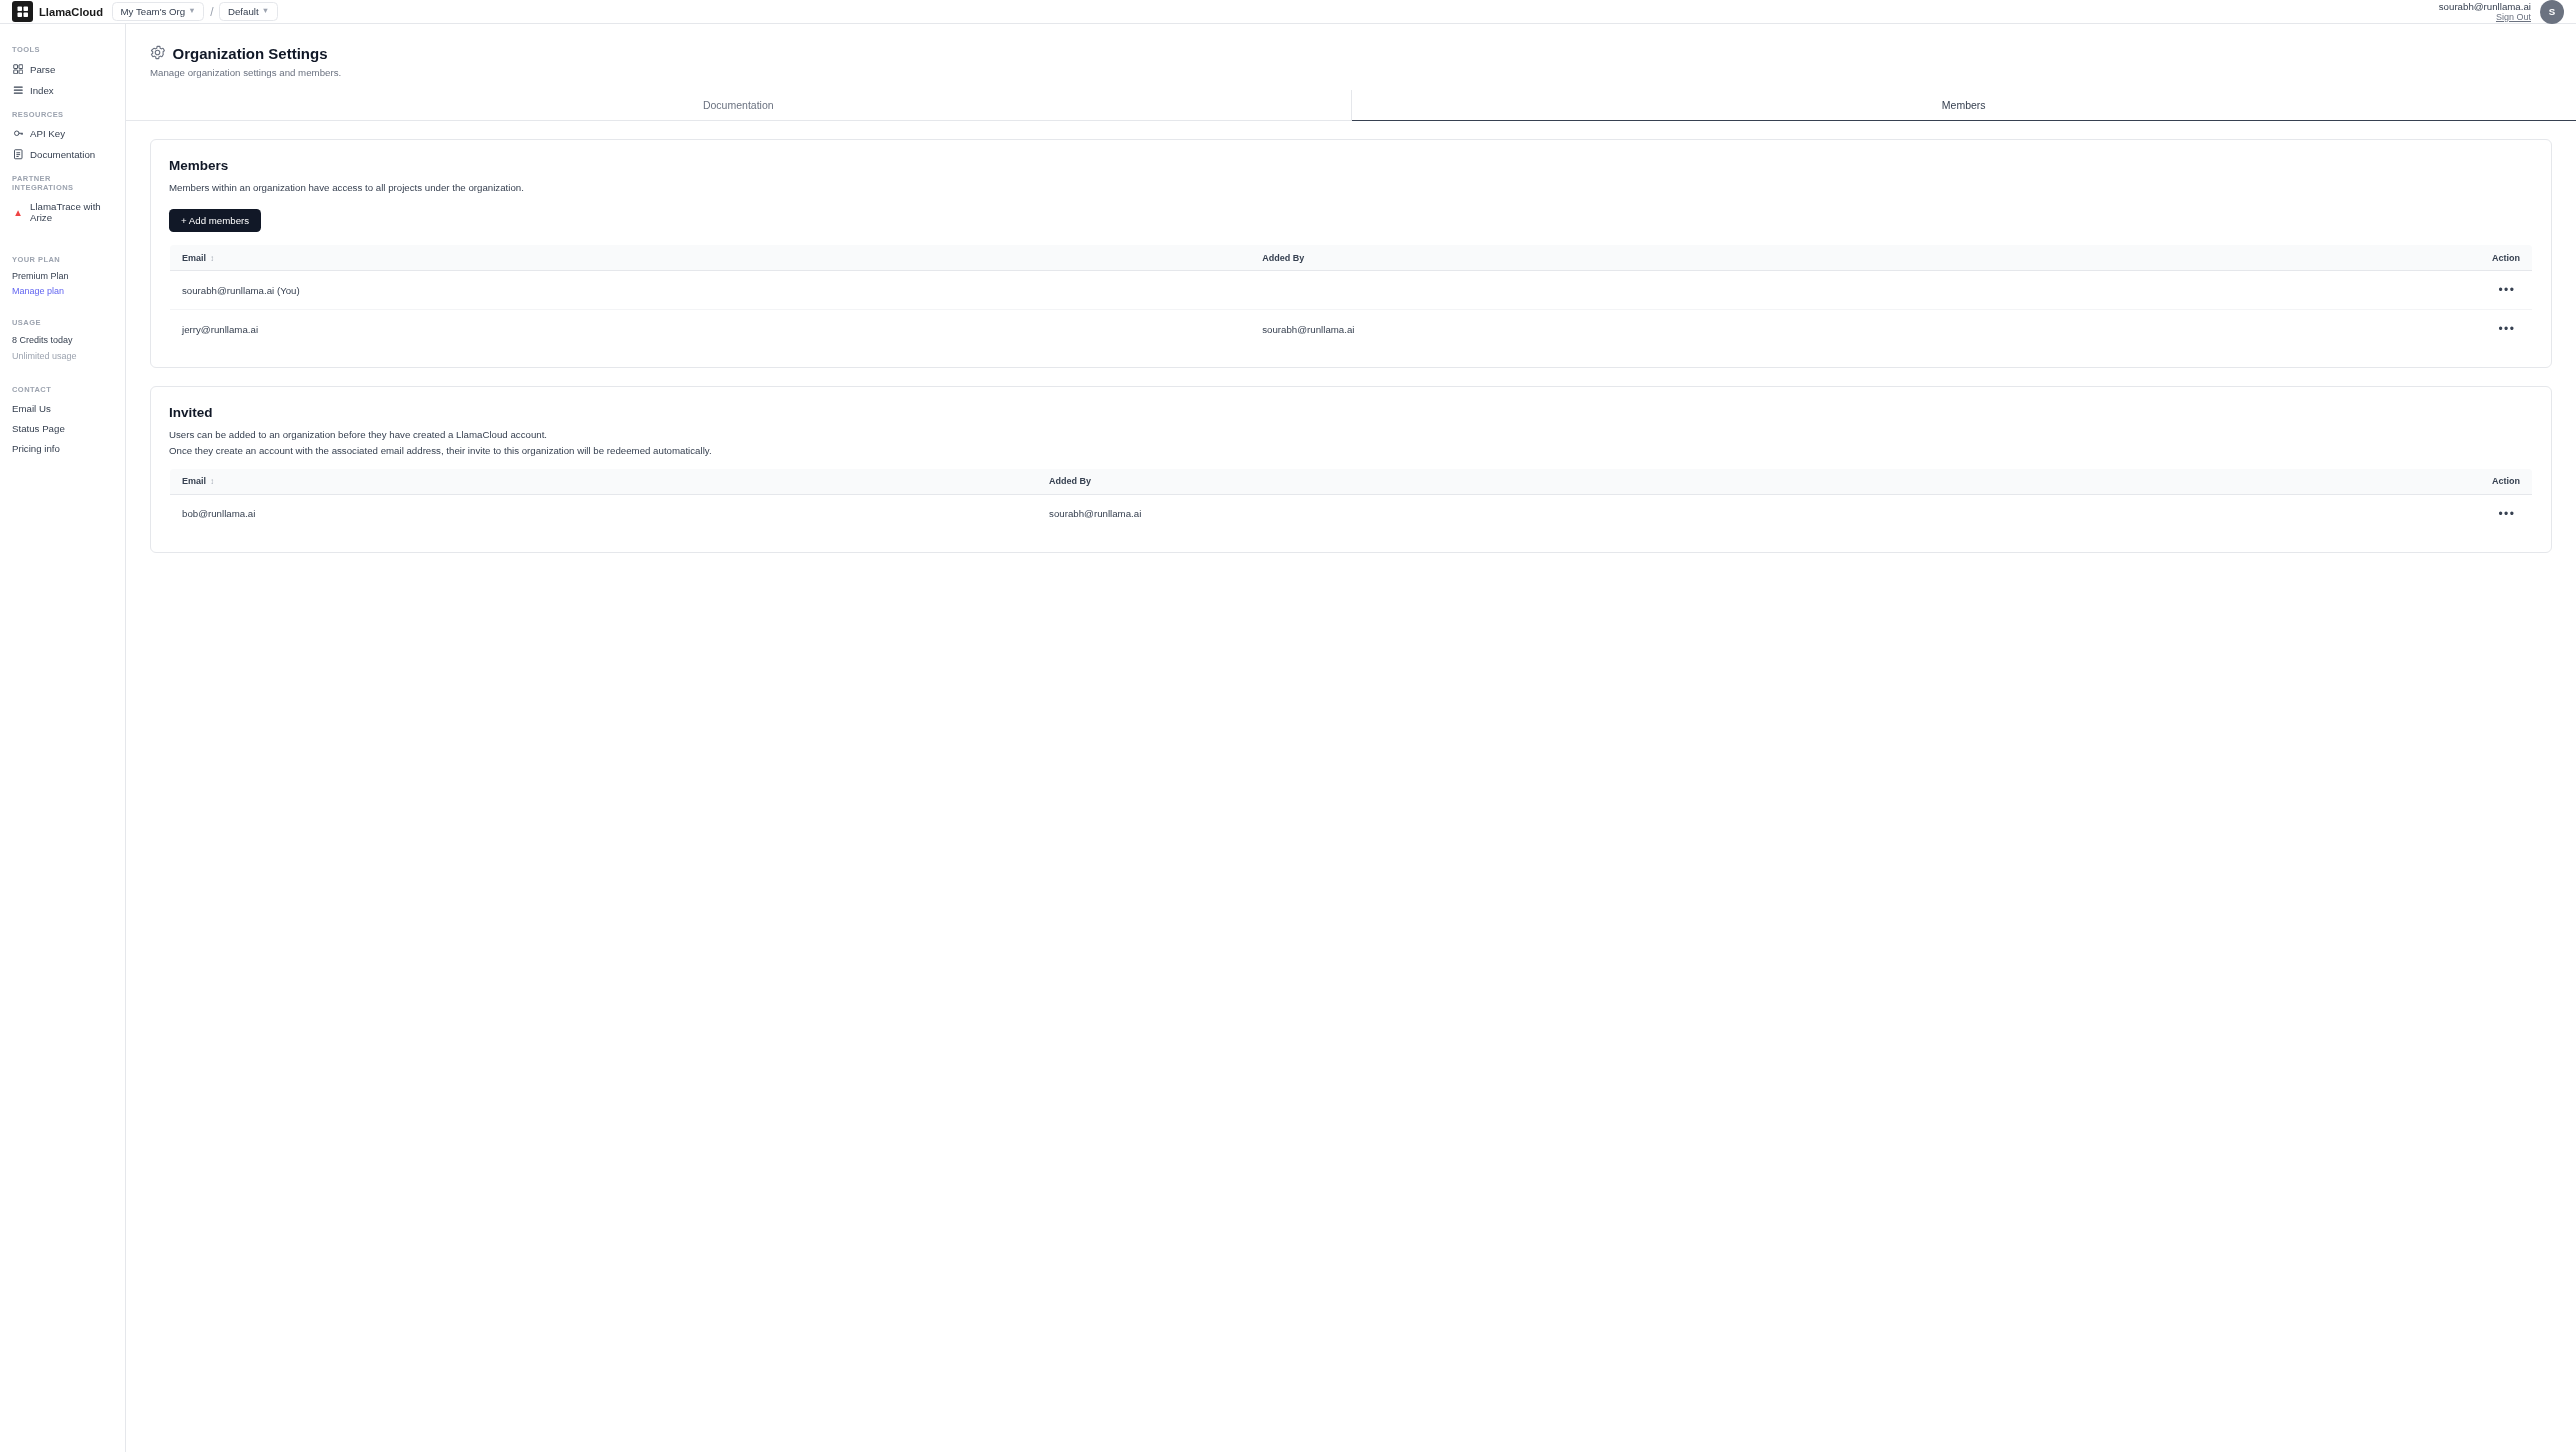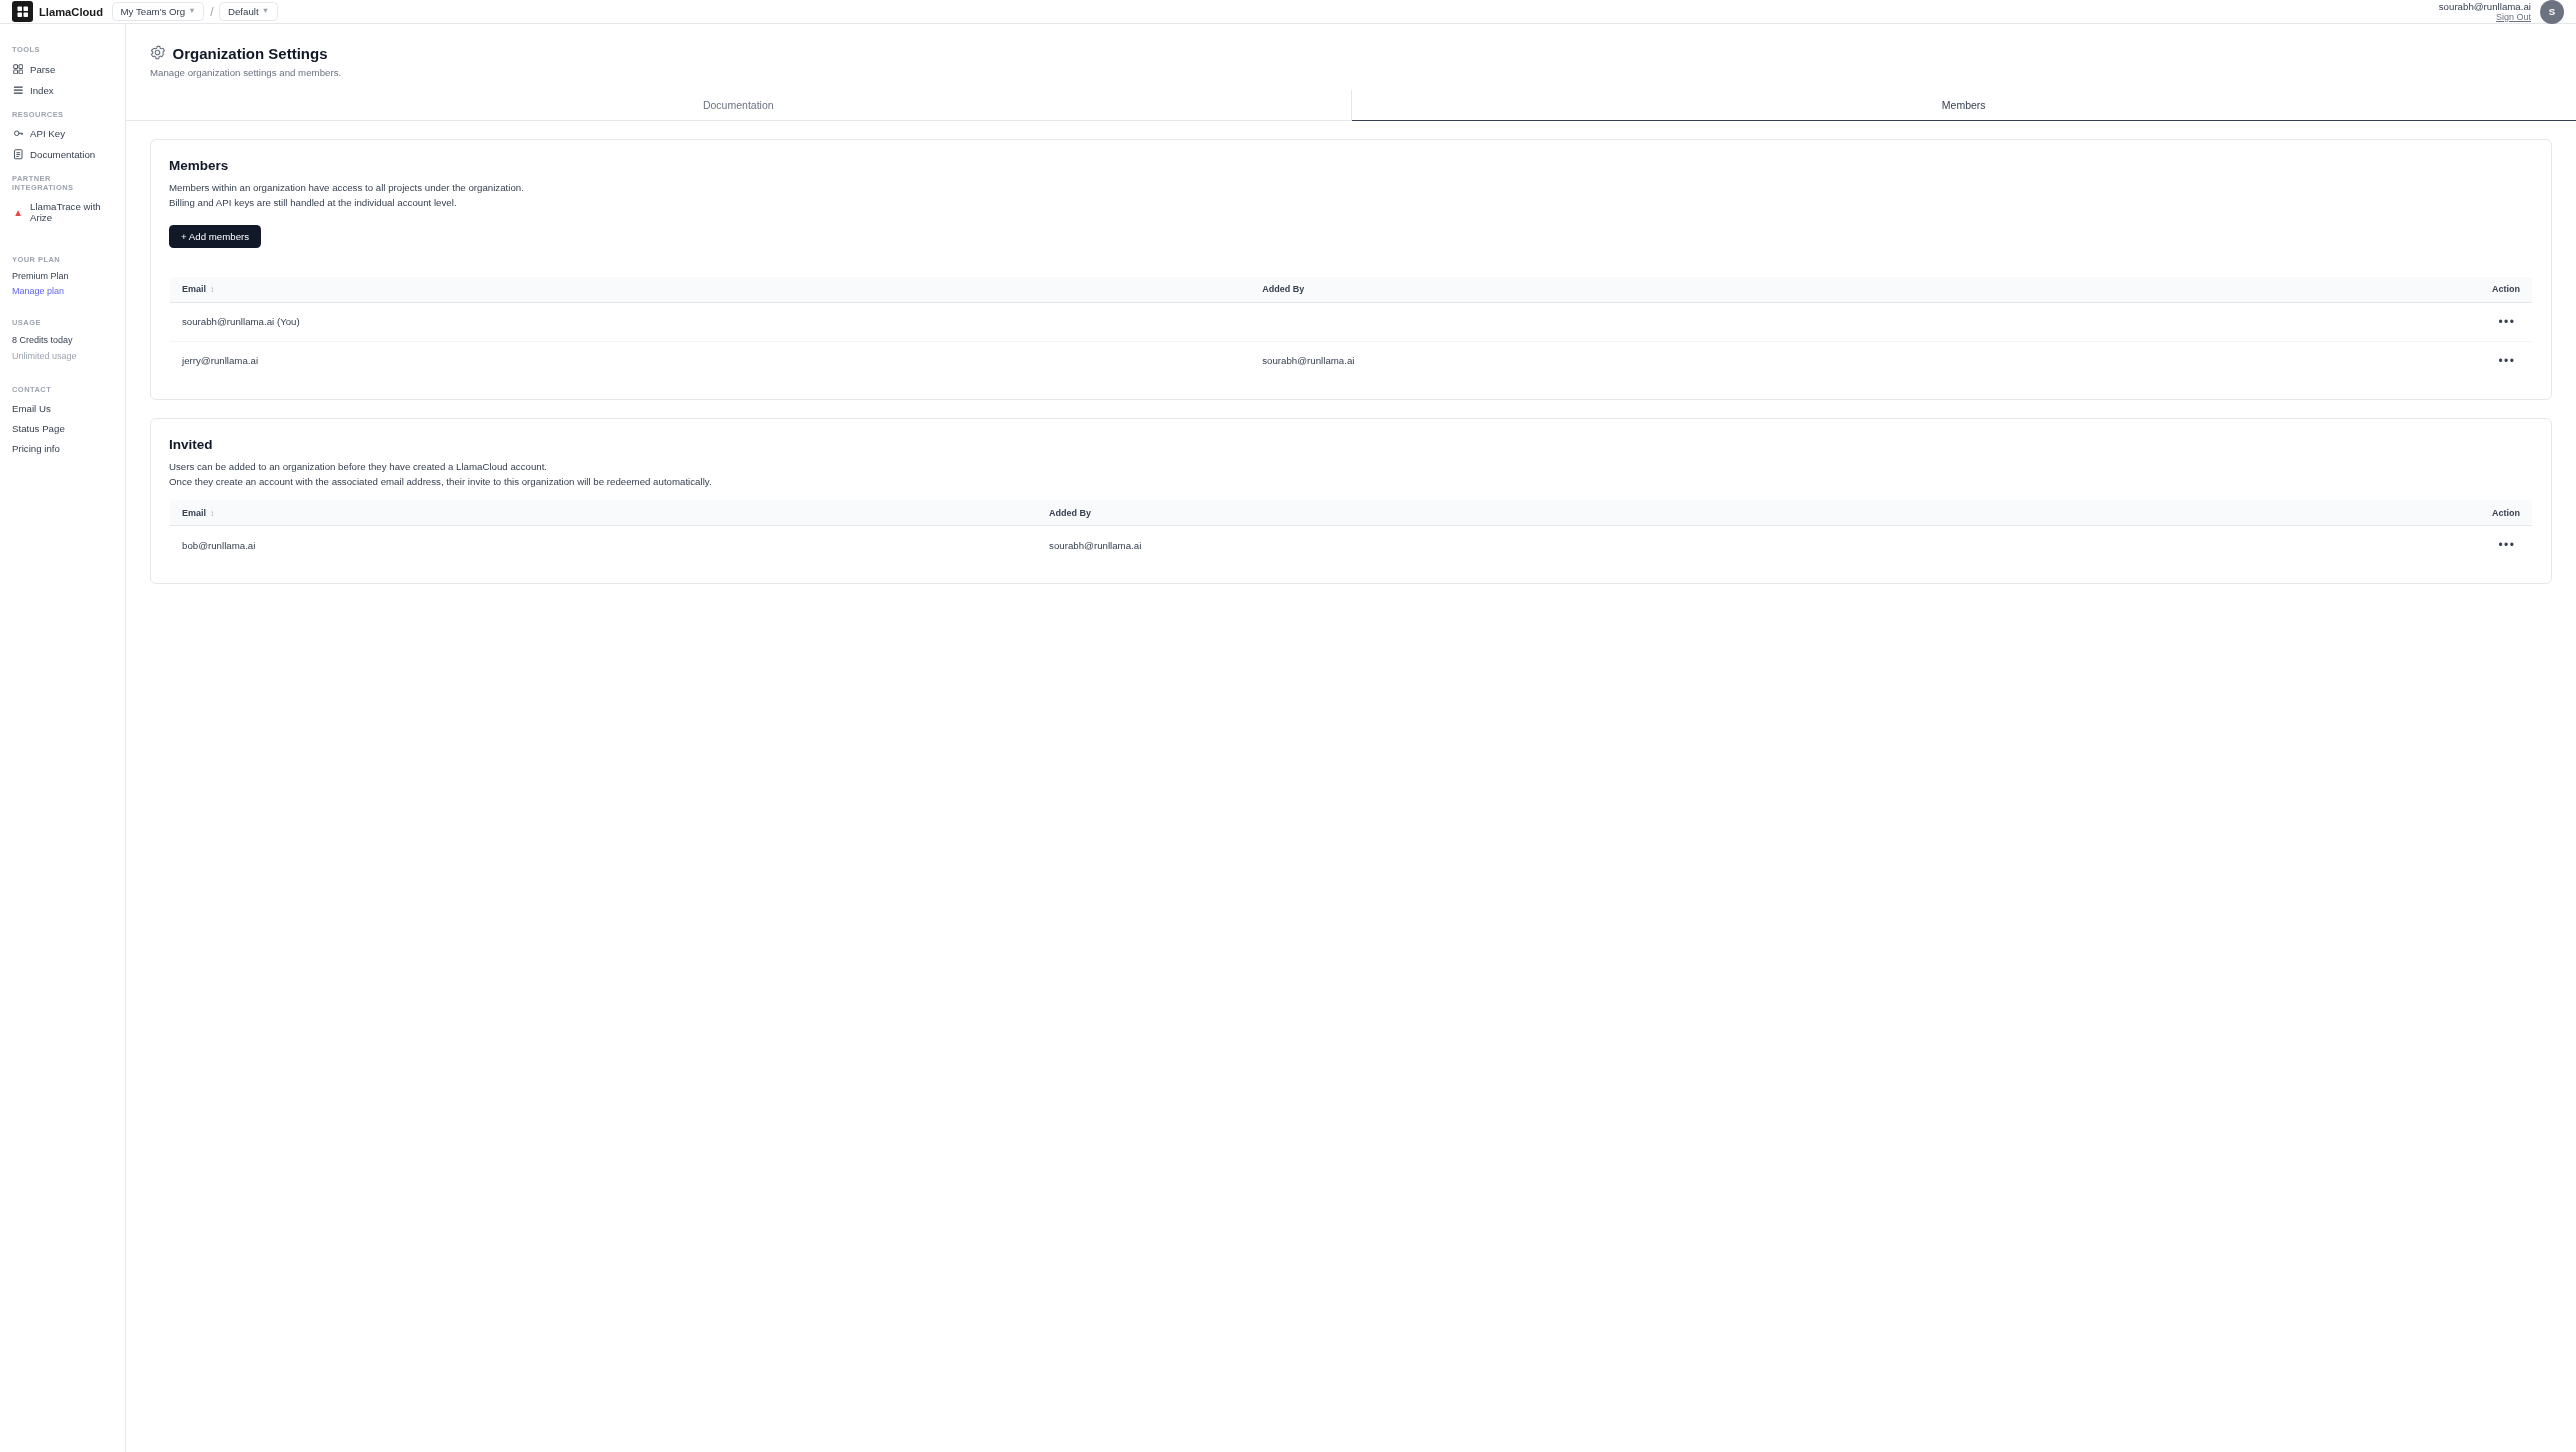--- a/index.html
+++ b/index.html
@@ -80,21 +80,21 @@
 
     .section { background: #fff; border: 0.7px solid #e5e7eb; border-radius: 6px; margin-bottom: 18px; padding: 18px; }
     .section-title { font-size: 13.5px; font-weight: 600; color: #111827; margin-bottom: 9px; }
     .section-desc { font-size: 9.7px; color: #374151; margin-bottom: 4.5px; }
 
     .add-btn {
       display: inline-flex; align-items: center; gap: 4.5px;
       background: #111827; color: #fff;
       border: none; border-radius: 4.5px;
       padding: 6px 12px; font-size: 9.7px; font-weight: 500;
-      cursor: pointer; margin-top: 12px; margin-bottom: 28px;
+      cursor: pointer; margin-top: 12px; margin-bottom: 12px;
     }
 
     
     .table { width: 100%; border-collapse: collapse; border: 0.7px solid #e5e7eb; border-radius: 4.5px; overflow: hidden; }
     .table th {
       text-align: left; padding: 7.5px 12px;
       font-size: 9px; font-weight: 600; color: #374151;
       background: #f9fafb; border-bottom: 0.7px solid #e5e7eb;
     }
     .table td { padding: 10.5px 12px; font-size: 9.7px; color: #374151; border-bottom: 0.7px solid #f3f4f6; }
@@ -245,21 +245,20 @@
       <div class="tab tab-members active">
         <span>Members</span>
       </div>
     </div>
 
     <div class="content">
 
       <div class="section">
         <h2 class="section-title">Members</h2>
         <p class="section-desc">Members within an organization have access to all projects under the organization.</p>
-        <p class="section-desc">Billing and API keys are still handled at the individual account level.</p>
         <button class="add-btn">+ Add members</button>
 
         <table class="table">
           <thead>
             <tr>
               <th>
                 <span>Email</span>
                 <span class="sort-icon">↕</span>
               </th>
               <th>

